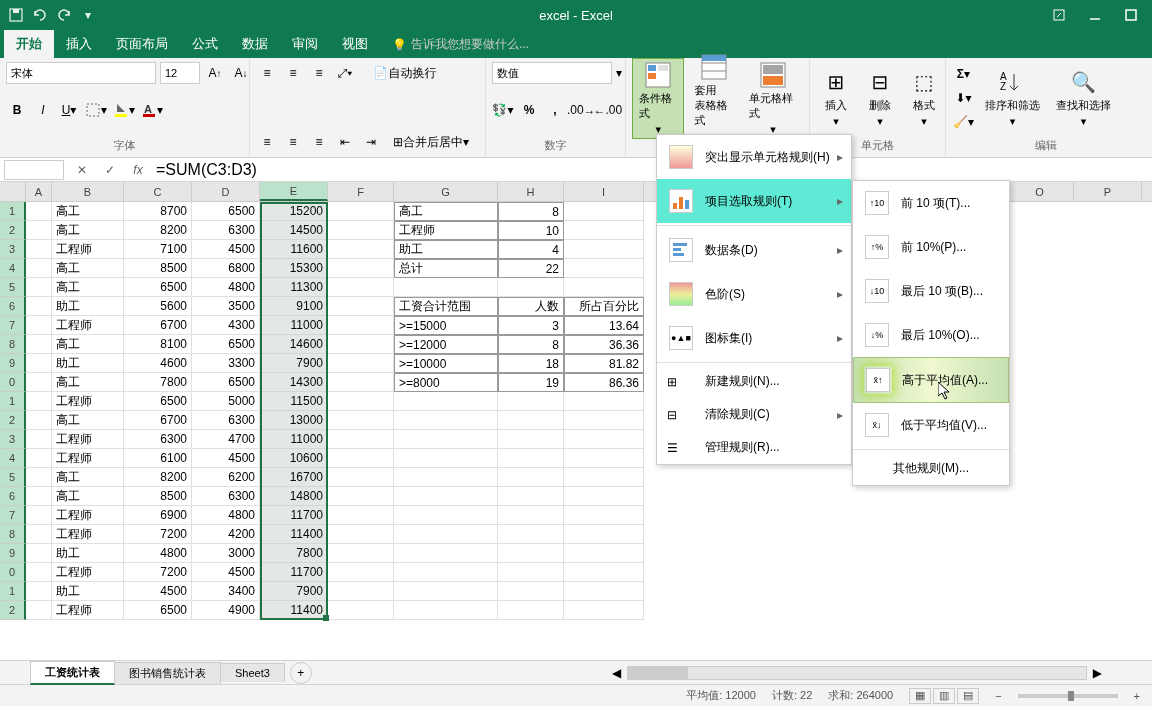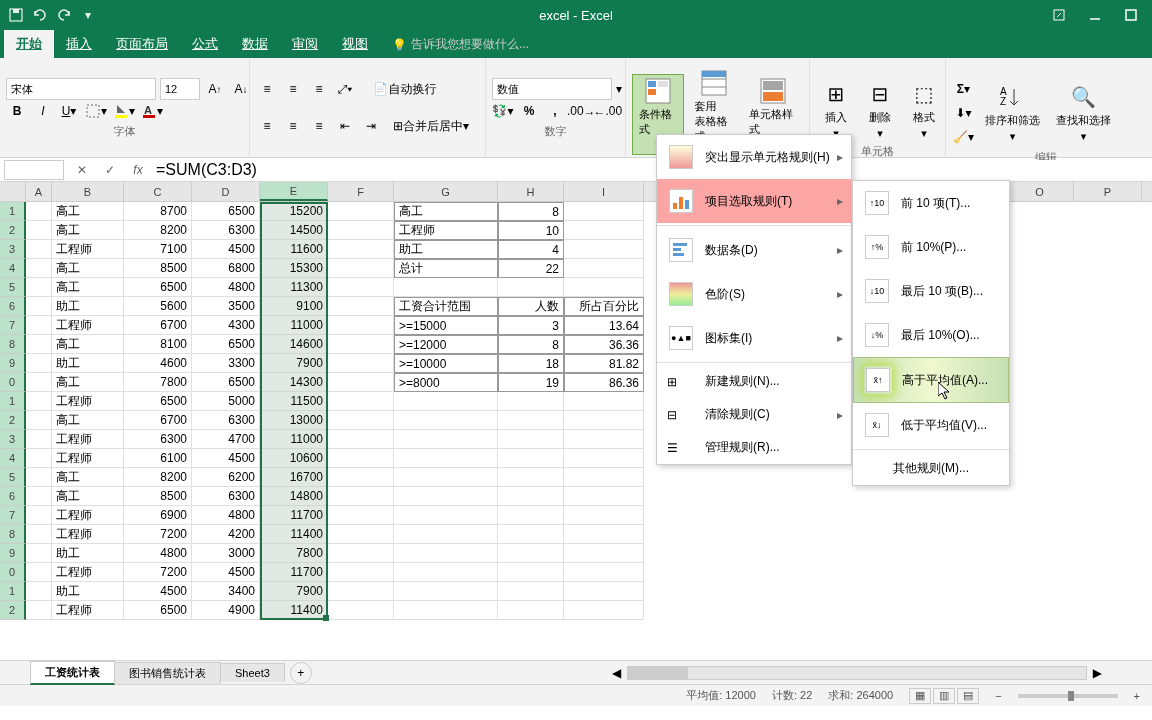--- a/index.html
+++ b/index.html
@@ -8,27 +8,27 @@
 
 .titlebar { height: 30px; background: #0f7a4f; display: flex; align-items: center; color: #fff; position: relative; }
 .titlebar .qat { display: flex; gap: 8px; padding: 0 8px; align-items: center; }
 .titlebar .qat .qbtn { width: 16px; height: 16px; display: flex; align-items: center; justify-content: center; opacity: 0.9; }
 .titlebar .title { position: absolute; left: 50%; transform: translateX(-50%); font-size: 13px; }
 .titlebar .winbtns { position: absolute; right: 0; display: flex; gap: 18px; padding: 0 12px; }
 .titlebar .winbtns div { width: 18px; height: 18px; display: flex; align-items: center; justify-content: center; }
 
 
 .tabs { height: 28px; background: #0f7a4f; display: flex; align-items: flex-end; padding: 0 4px; }
-.tab { padding: 5px 12px; color: #fff; font-size: 13px; cursor: pointer; text-decoration: underline; }
+.tab { padding: 5px 12px; color: #fff; font-size: 13px; cursor: pointer; }
 .tab.active { background: #f3f3f3; color: #0f7a4f; font-weight: bold; }
 .tell-me { padding: 5px 12px; color: #ccc; font-size: 12px; display: flex; align-items: center; gap: 4px; }
 
 
 .ribbon { height: 100px; background: #f3f3f3; border-bottom: 1px solid #d4d4d4; display: flex; }
-.ribbon-group { border-right: 1px solid #e0e0e0; padding: 20px 6px; display: flex; flex-direction: column; justify-content: space-between; }
+.ribbon-group { border-right: 1px solid #e0e0e0; padding: 4px 6px; display: flex; flex-direction: column; justify-content: space-between; }
 .ribbon-group .label { text-align: center; font-size: 11px; color: #666; padding-top: 2px; }
 .ribbon-row { display: flex; align-items: center; gap: 4px; }
 
 .font-select { width: 150px; height: 22px; border: 1px solid #ccc; background: #fff; font-size: 11px; padding: 0 4px; }
 .size-select { width: 40px; height: 22px; border: 1px solid #ccc; background: #fff; font-size: 11px; padding: 0 4px; }
 .rbtn { min-width: 22px; height: 22px; display: flex; align-items: center; justify-content: center; border: 1px solid transparent; cursor: pointer; font-size: 12px; }
 
 .big-btn { display: flex; flex-direction: column; align-items: center; justify-content: center; gap: 2px; padding: 2px 6px; cursor: pointer; font-size: 11px; min-width: 40px; }
 .big-btn .icon { width: 28px; height: 28px; display: flex; align-items: center; justify-content: center; font-size: 20px; }
 
@@ -90,21 +90,21 @@
 .status-bar { height: 22px; background: #f3f3f3; border-top: 1px solid #d4d4d4; display: flex; align-items: center; justify-content: flex-end; padding: 0 12px; gap: 16px; font-size: 11px; color: #555; }
 .view-btns { display: flex; gap: 2px; }
 .view-btn { width: 22px; height: 16px; border: 1px solid #ccc; display: flex; align-items: center; justify-content: center; }
 .zoom-slider { width: 100px; height: 4px; background: #ccc; position: relative; }
 .zoom-thumb { position: absolute; left: 50%; top: -3px; width: 6px; height: 10px; background: #888; }
 
 
 .dropdown1 { position: absolute; left: 656px; top: 134px; width: 196px; background: #fff; border: 1px solid #ccc; box-shadow: 2px 2px 6px rgba(0,0,0,0.2); z-index: 100; }
 .dropdown2 { position: absolute; left: 852px; top: 180px; width: 158px; background: #fff; border: 1px solid #ccc; box-shadow: 2px 2px 6px rgba(0,0,0,0.2); z-index: 101; }
 .menu-item { display: flex; align-items: center; padding: 8px 10px; gap: 10px; cursor: pointer; font-size: 12px; position: relative; }
-.menu-item.hover { background: #fca5a5; }
+.menu-item.hover { background: #5eead4; }
 .menu-item.highlight { background: linear-gradient(to right, #c5e0b3, #f0f8d0, #c5e0b3); border: 1px solid #a8c080; }
 .menu-item .arrow { position: absolute; right: 8px; color: #666; }
 .menu-sep { height: 1px; background: #e0e0e0; margin: 2px 0; }
 .menu-icon { width: 28px; height: 28px; display: flex; align-items: center; justify-content: center; }
 .mini-icon { width: 24px; height: 24px; border: 1px solid #ccc; background: #fff; display: flex; align-items: center; justify-content: center; font-size: 9px; }
 
 .cursor { position: absolute; z-index: 200; width: 16px; height: 20px; pointer-events: none; }
 
 svg.ico { width: 16px; height: 16px; }
 .glow { box-shadow: 0 0 8px 3px rgba(180,220,60,0.8); border-radius: 3px; }

